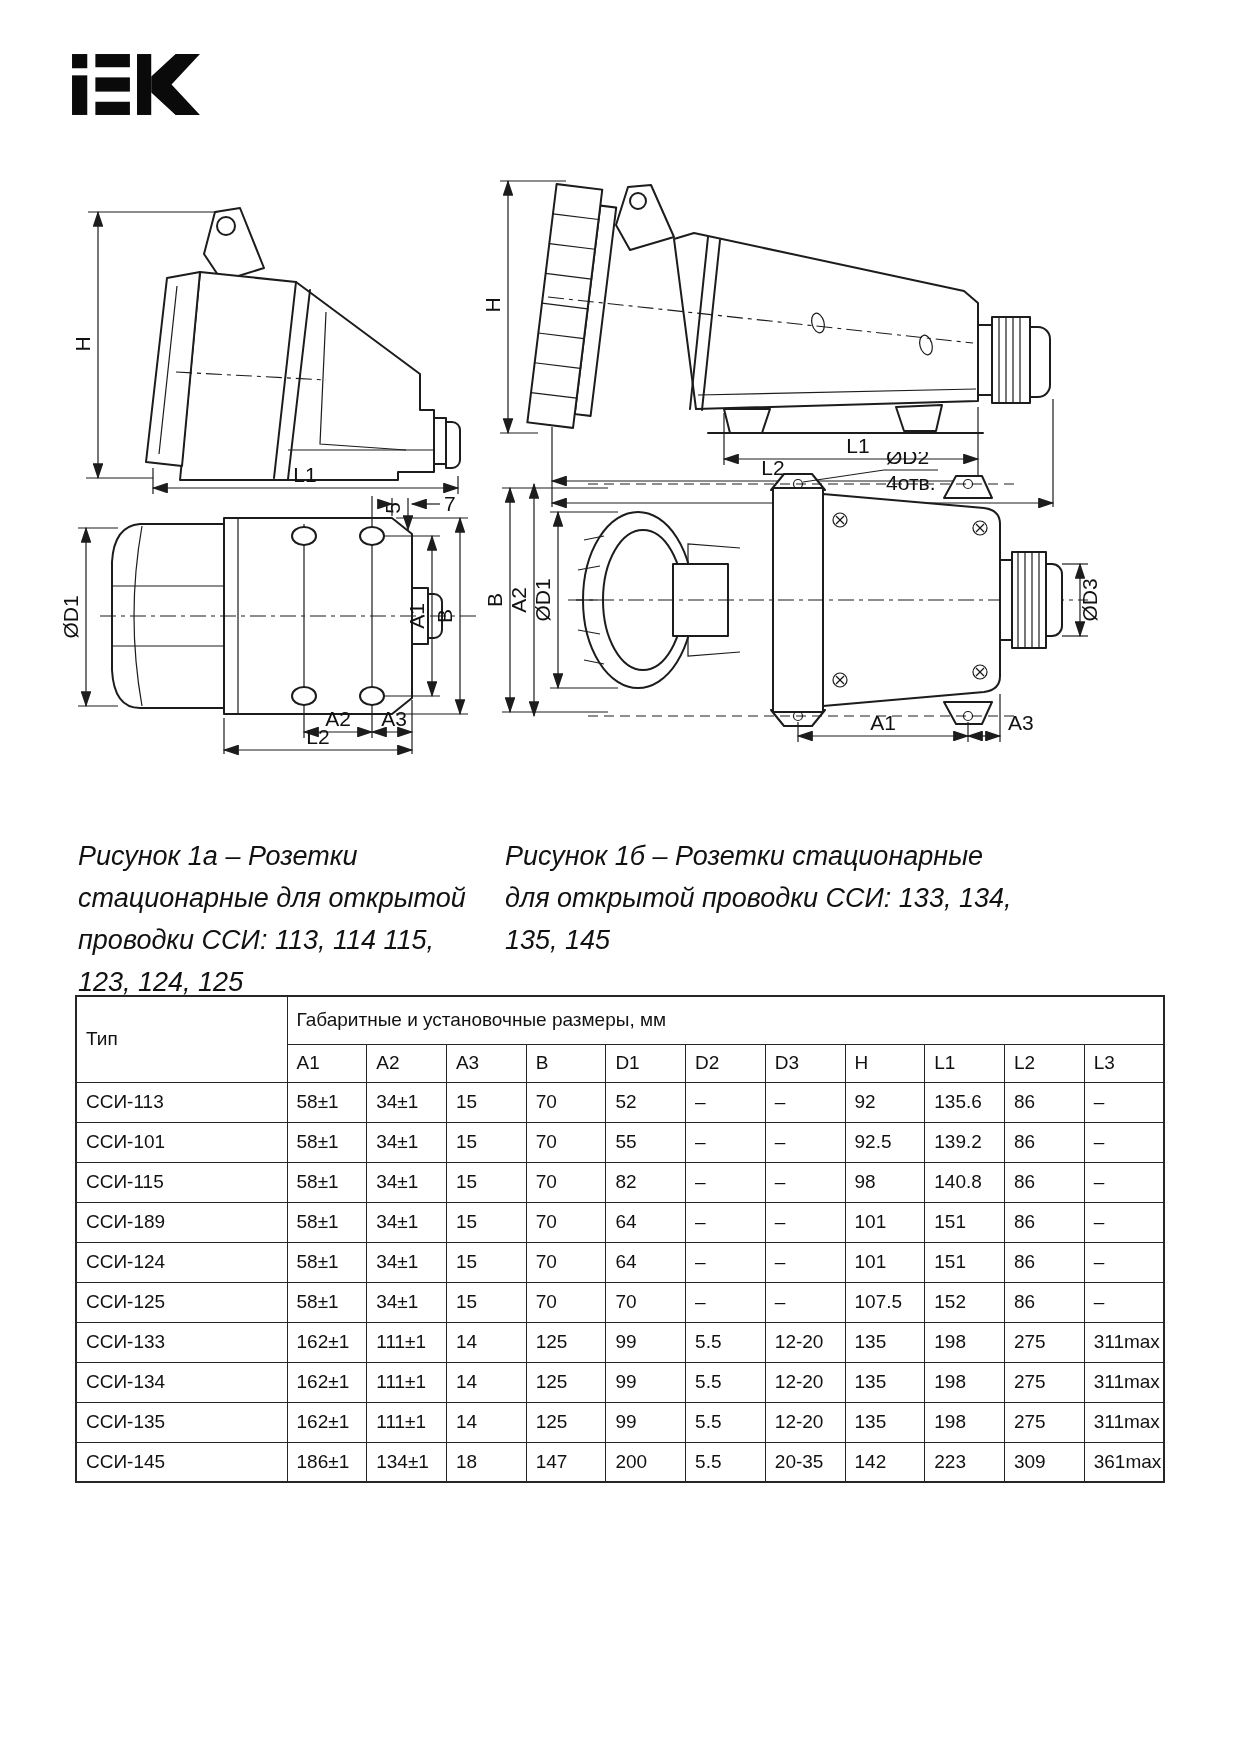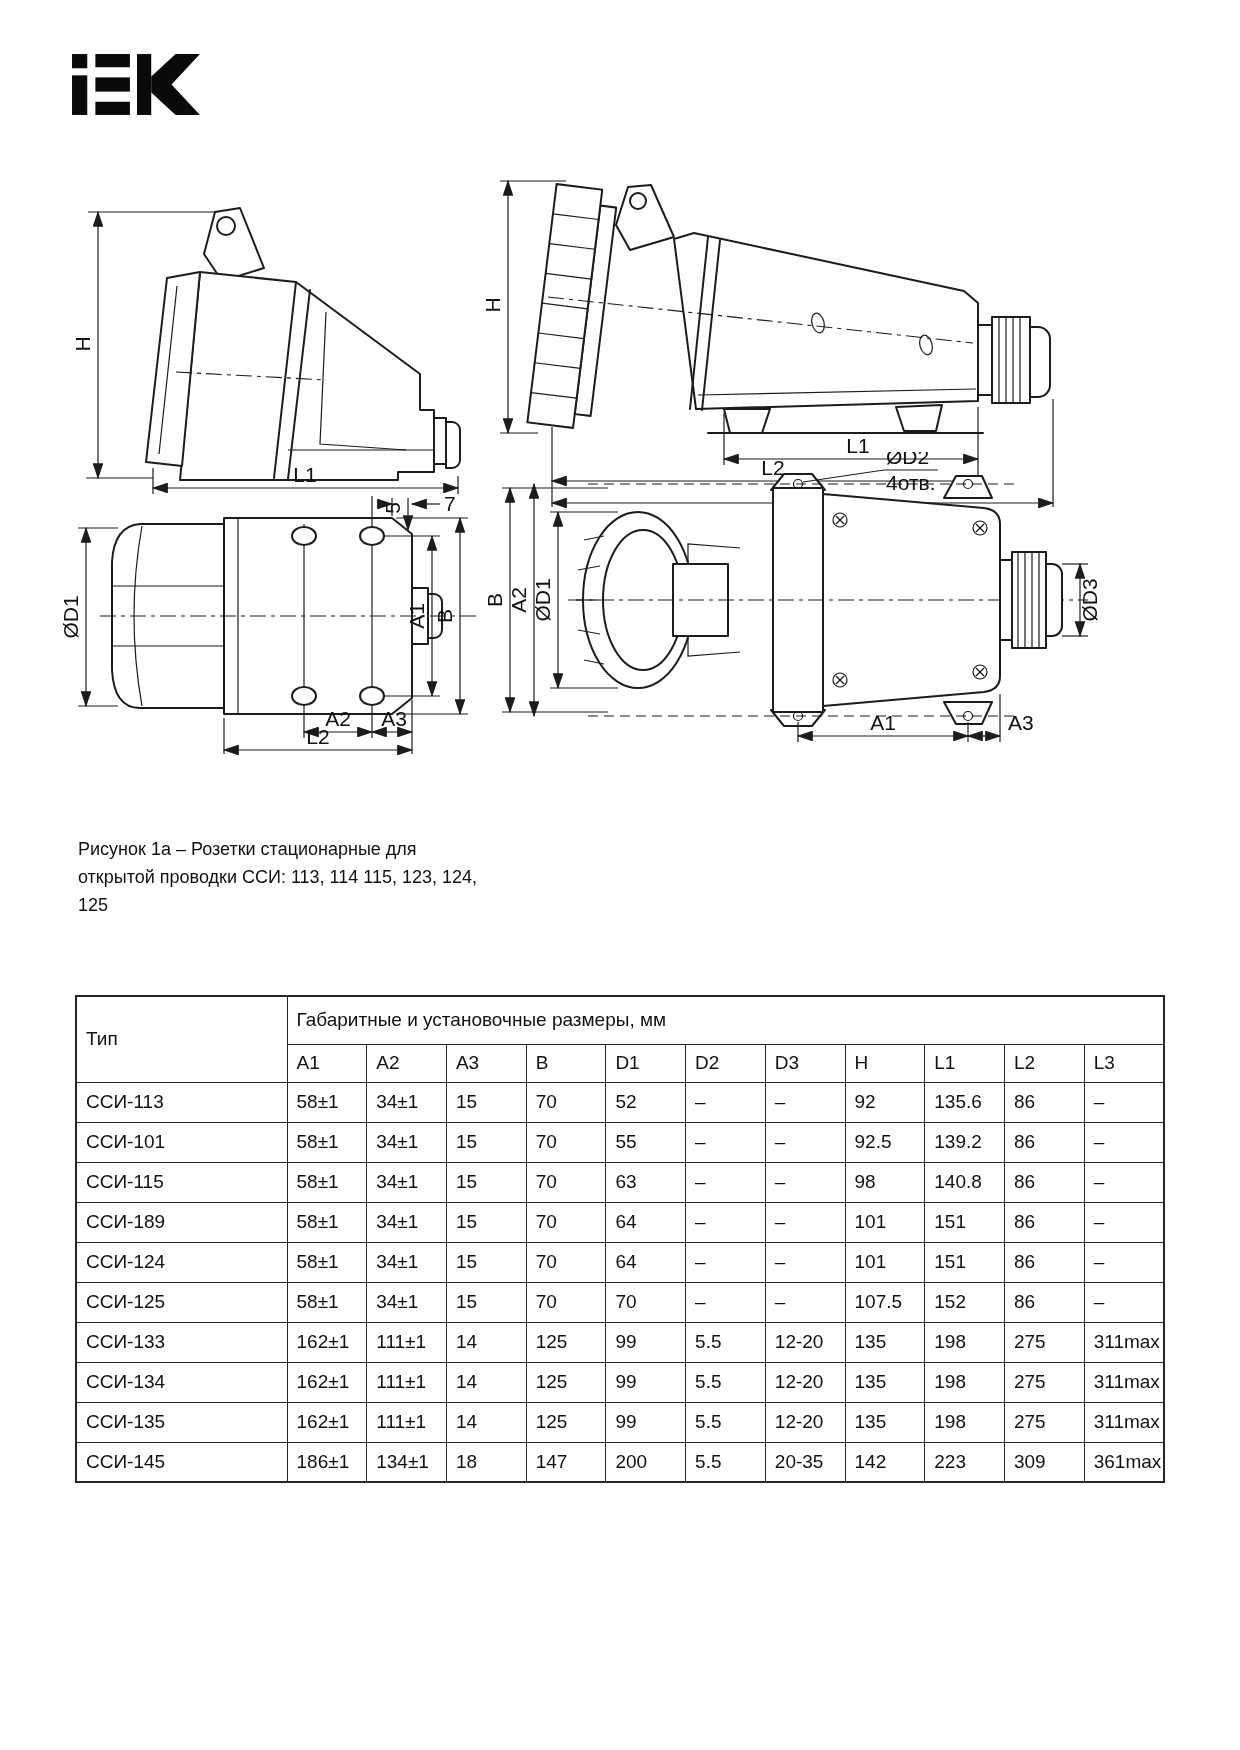--- a/index.html
+++ b/index.html
@@ -7,21 +7,21 @@
         font-family:"Liberation Sans",sans-serif;color:#111;outline:1px solid #ddd;overflow:hidden;}
   .abs{position:absolute;}
   
   .ln{stroke:#1c1c1c;stroke-width:2;fill:none;stroke-linejoin:round;stroke-linecap:round;}
   .lnf{stroke:#1c1c1c;stroke-width:2;fill:#fff;stroke-linejoin:round;}
   .tn{stroke:#1c1c1c;stroke-width:1.2;fill:none;}
   .dd{stroke:#1c1c1c;stroke-width:1.1;fill:none;stroke-dasharray:16 5 4 5;}
   .dsh{stroke:#1c1c1c;stroke-width:1.1;fill:none;stroke-dasharray:10 6;}
   .lbl{font-family:"Liberation Sans",sans-serif;font-size:21px;fill:#111;}
   
-  .caption{font-size:18px;line-height:1.55;}
+  .caption{font-size:27px;line-height:1.55;font-style:italic;}
   
   .dim-table{border-collapse:collapse;table-layout:fixed;width:1090px;font-size:19px;}
   .dim-table th,.dim-table td{border:1.5px solid #262626;padding:2px 9px;text-align:left;
       font-weight:normal;vertical-align:middle;box-sizing:border-box;overflow:hidden;white-space:nowrap;}
   .dim-table{border:2px solid #262626;}
   .dim-table thead tr.r1 th{height:48px;}
   .dim-table thead tr.r2 th{height:38px;}
   .dim-table tbody td{height:40px;}
   .c-type{width:211px;margin-top:7px;}
 </style>
@@ -276,20 +276,21 @@
     <line class="tn" x1="310" y1="270" x2="310" y2="290"></line>
     <line class="tn" x1="480" y1="270" x2="480" y2="290"></line>
     <line class="tn" x1="512" y1="242" x2="512" y2="290"></line>
     <line class="tn" x1="310" y1="284" x2="480" y2="284" marker-start="url(#arD)" marker-end="url(#arD)"></line>
     <text class="lbl" text-anchor="middle" x="395" y="278">A1</text>
     <line class="tn" x1="480" y1="284" x2="512" y2="284" marker-start="url(#arD)" marker-end="url(#arD)"></line>
     <text class="lbl" x="520" y="278">A3</text>
   </svg>
 
   <div class="abs caption" style="left:78px;top:836px;width:408px;">Рисунок 1а – Розетки стационарные для открытой проводки ССИ: 113, 114 115, 123, 124, 125</div>
+  <div class="abs caption" style="left:505px;top:836px;width:530px;">Рисунок 1б – Розетки стационарные для открытой проводки ССИ: 133, 134, 135, 145</div>
 
   <table class="dim-table abs" style="left:75px;top:995px;">
     <colgroup>
       <col style="width:211px">
       <col>
         <col>
         <col>
         <col>
         <col>
         <col>
@@ -346,21 +347,21 @@
           <td>139.2</td>
           <td>86</td>
           <td>–</td>
         </tr>
         <tr>
           <td class="c-type">ССИ-115</td>
           <td>58±1</td>
           <td>34±1</td>
           <td>15</td>
           <td>70</td>
-          <td>63</td>
+          <td>82</td>
           <td>–</td>
           <td>–</td>
           <td>98</td>
           <td>140.8</td>
           <td>86</td>
           <td>–</td>
         </tr>
         <tr>
           <td class="c-type">ССИ-189</td>
           <td>58±1</td>

